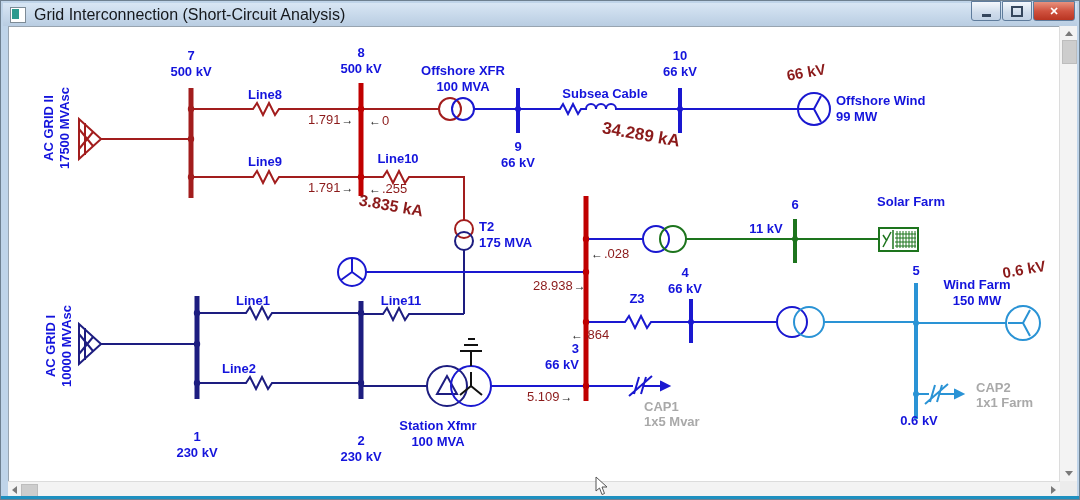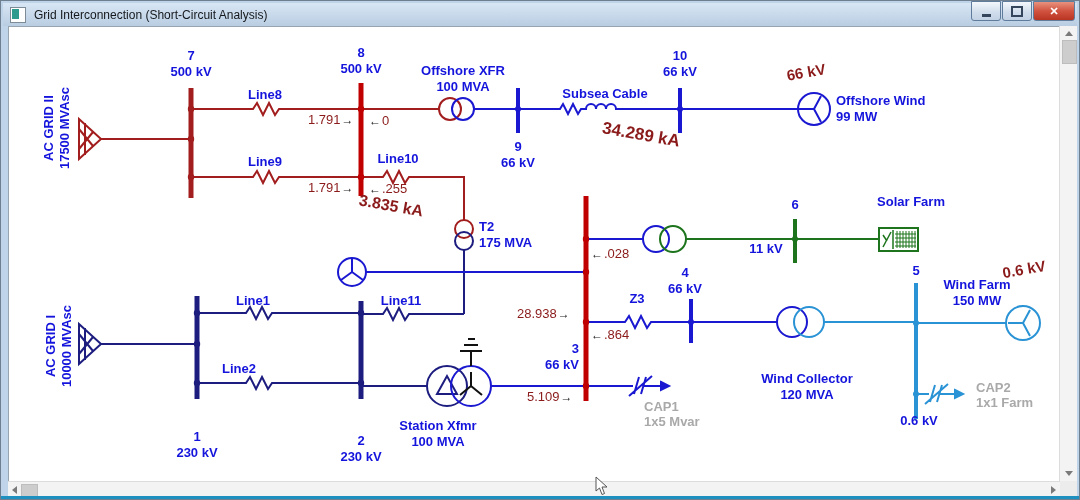--- a/index.html
+++ b/index.html
@@ -4,21 +4,21 @@
 <style>
   html,body{margin:0;padding:0;}
   body{width:1080px;height:500px;position:relative;background:#bfd4e9;overflow:hidden;
        font-family:"Liberation Sans",sans-serif;}
   .frame{position:absolute;inset:0;border:1px solid #6e8090;}
   .bottom-accent{position:absolute;left:1px;right:1px;bottom:1px;height:3px;background:#1e90c0;}
   .titlebar{position:absolute;left:3px;top:3px;right:3px;height:23px;
     background:linear-gradient(#d8e6f4,#b9cde2);display:flex;align-items:center;}
   .app-icon{width:14px;height:14px;margin-left:7px;border:1px solid #7d8b96;background:#fff;position:relative;}
   .app-icon::before{content:"";position:absolute;left:1px;top:1px;width:7px;height:10px;background:#2e9b8f;}
-  .title-text{margin-left:8px;font-size:12px;color:#15181c;}
+  .title-text{margin-left:8px;font-size:16px;color:#15181c;}
   .winbtns{position:absolute;right:5px;top:1px;display:flex;gap:1px;}
   .wbtn{width:28px;height:18px;border:1px solid #5f7c9c;border-radius:0 0 3px 3px;
     background:linear-gradient(#f4f8fc,#cfdceb 60%,#c2d2e4);display:flex;align-items:center;justify-content:center;}
   .wbtn.close{background:linear-gradient(#e8927e,#d05340 50%,#b93421);color:#fff;font-weight:bold;font-size:11px;width:40px;}
   .dash{width:9px;height:3px;background:#35465c;margin-top:8px;}
   .sq{width:8px;height:7px;border:2px solid #35465c;}
   .canvas{position:absolute;left:8px;top:26px;width:1052px;height:455px;background:#fff;
     border:1px solid #98a4b0;border-right:none;border-bottom:none;}
   .vscroll{position:absolute;right:3px;top:26px;width:17px;height:455px;background:#f3f3f3;border-left:1px solid #dcdcdc;}
   .hscroll{position:absolute;left:8px;top:481px;width:1052px;height:16px;background:#f3f3f3;border-top:1px solid #dcdcdc;}
@@ -225,21 +225,21 @@
       <span style="display:block">AC GRID I</span>
       <span style="display:block">10000 MVAsc</span>
     </div>
   <div class="lbl" style="left:470px;top:192px;">
       <span style="display:block">T2</span>
       <span style="display:block">175 MVA</span>
     </div>
   <div class="lbl rr" style="left:160px;top:226px;width:164px;">
     </div>
   <div class="lbl c" style="left:786px;top:170px;">6</div>
-  <div class="lbl c" style="left:757px;top:194px;margin-top:20px;">11 kV</div>
+  <div class="lbl c" style="left:757px;top:194px;">11 kV</div>
   <div class="lbl c" style="left:902px;top:167px;">Solar Farm</div>
   <div class="lbl c" style="left:676px;top:238px;">
       <span style="display:block">4</span>
       <span style="display:block">66 kV</span>
     </div>
   <div class="lbl c" style="left:628px;top:264px;">Z3</div>
   <div class="lbl c" style="left:244px;top:266px;">Line1</div>
   <div class="lbl c" style="left:392px;top:266px;">Line11</div>
   <div class="lbl c" style="left:230px;top:334px;">Line2</div>
   <div class="lbl rr" style="left:520px;top:314px;width:50px;">
@@ -255,42 +255,38 @@
       <span style="display:block">230 kV</span>
     </div>
   <div class="lbl c" style="left:352px;top:406px;">
       <span style="display:block">2</span>
       <span style="display:block">230 kV</span>
     </div>
   <div class="lbl gray" style="left:635px;top:372px;line-height:15px;">
       <span style="display:block">CAP1</span>
       <span style="display:block">1x5 Mvar</span>
     </div>
-  <div class="lbl c" style="left:798px;top:344px;">
-      <span style="display:block">Wind Collector</span>
-      <span style="display:block">120 MVA</span>
-    </div>
   <div class="lbl c" style="left:907px;top:236px;">5</div>
   <div class="lbl c" style="left:968px;top:250px;">
       <span style="display:block">Wind Farm</span>
       <span style="display:block">150 MW</span>
     </div>
   <div class="lbl gray" style="left:967px;top:353px;line-height:15px;">
       <span style="display:block">CAP2</span>
       <span style="display:block">1x1 Farm</span>
     </div>
   <div class="lbl c" style="left:910px;top:386px;">0.6 kV</div>
 
   <div class="flow" style="left:299px;top:85px;"><span>1.791</span><span class="arr">→</span></div>
   <div class="flow" style="left:359px;top:86px;"><span class="arr">←</span><span>0</span></div>
   <div class="flow" style="left:299px;top:153px;"><span>1.791</span><span class="arr">→</span></div>
   <div class="flow" style="left:359px;top:154px;"><span class="arr">←</span><span>.255</span></div>
-  <div class="flow" style="left:508px;top:251px;margin-top:28px;"><span>28.938</span><span class="arr">→</span></div>
+  <div class="flow" style="left:524px;top:251px;"><span>28.938</span><span class="arr">→</span></div>
   <div class="flow" style="left:581px;top:219px;"><span class="arr">←</span><span>.028</span></div>
-  <div class="flow" style="left:581px;top:300px;"><span class="arr">←</span><span>.864</span></div>
+  <div class="flow" style="left:561px;top:300px;"><span class="arr">←</span><span>.864</span></div>
   <div class="flow" style="left:518px;top:362px;"><span>5.109</span><span class="arr">→</span></div>
 
   <div class="ann" style="left:632px;top:108px;font-size:17px;transform:translate(-50%,-50%) rotate(10deg);">34.289 kA</div>
   <div class="ann" style="left:382px;top:179px;font-size:16px;transform:translate(-50%,-50%) rotate(10deg);">3.835 kA</div>
   <div class="ann" style="left:797px;top:45px;font-size:15px;transform:translate(-50%,-50%) rotate(-10deg);">66 kV</div>
   <div class="ann" style="left:1015px;top:242px;font-size:15px;transform:translate(-50%,-50%) rotate(-10deg);">0.6 kV</div>
 </div>
 
 <div class="vscroll">
   <div class="tri up"></div>

